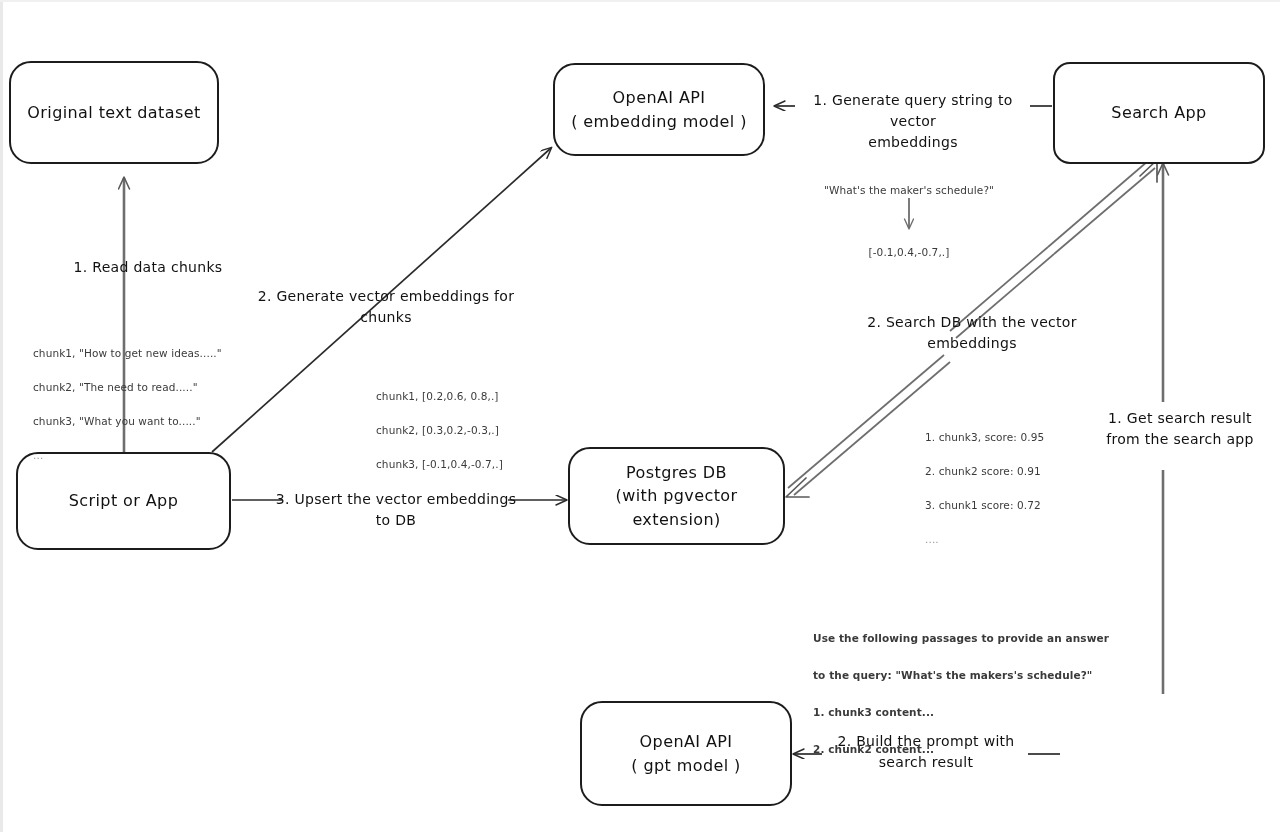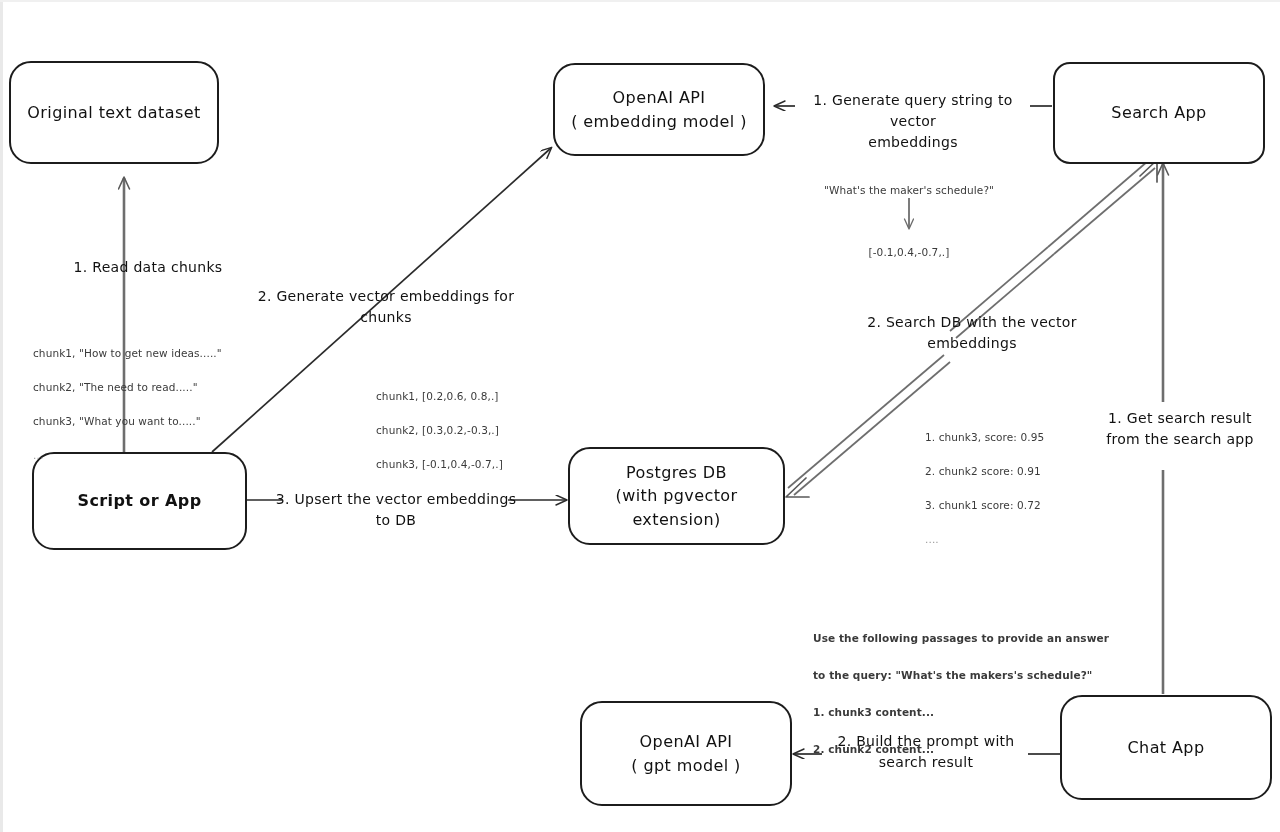--- a/index.html
+++ b/index.html
@@ -148,41 +148,38 @@
     <g>
       <path d="M1060,754 L1028,754" fill="none" stroke="#2b2b2b" stroke-width="1.7"></path>
       <path d="M822,754 L794,754" fill="none" stroke="#2b2b2b" stroke-width="1.7" marker-end="url(#ah-dark)"></path>
     </g>
   </svg>
 
   <div class="node" style="left:9px; top:61px; width:210px; height:103px;">
     <span>Original text dataset</span>
   </div>
 
-  <div class="node" style="left:32px; top:452px; width:215px; height:98px;font-weight:bold;">
+  <div class="node" style="left:16px; top:452px; width:215px; height:98px;">
     <span>Script or App</span>
   </div>
 
   <div class="node" style="left:553px; top:63px; width:212px; height:93px;">
     <span>OpenAI API</span>
     <span class="line2">( embedding model )</span>
   </div>
 
   <div class="node" style="left:568px; top:447px; width:217px; height:98px;text-align:center;">
     <span>Postgres DB</span>
     <span class="line2">(with pgvector extension)</span>
   </div>
 
   <div class="node" style="left:1053px; top:62px; width:212px; height:102px;border-radius:17px;">
     <span>Search App</span>
   </div>
 
-  <div class="node" style="left:1060px; top:695px; width:212px; height:105px;">
-    <span>Chat App</span>
-  </div>
 
   <div class="node" style="left:580px; top:701px; width:212px; height:105px;">
     <span>OpenAI API</span>
     <span class="line2">( gpt model )</span>
   </div>
 
   <div class="label" style="left:48px; top:257px; width:200px;">1. Read data chunks</div>
 
   <div class="label" style="left:236px; top:286px; width:300px;">2. Generate vector embeddings for chunks</div>
 

